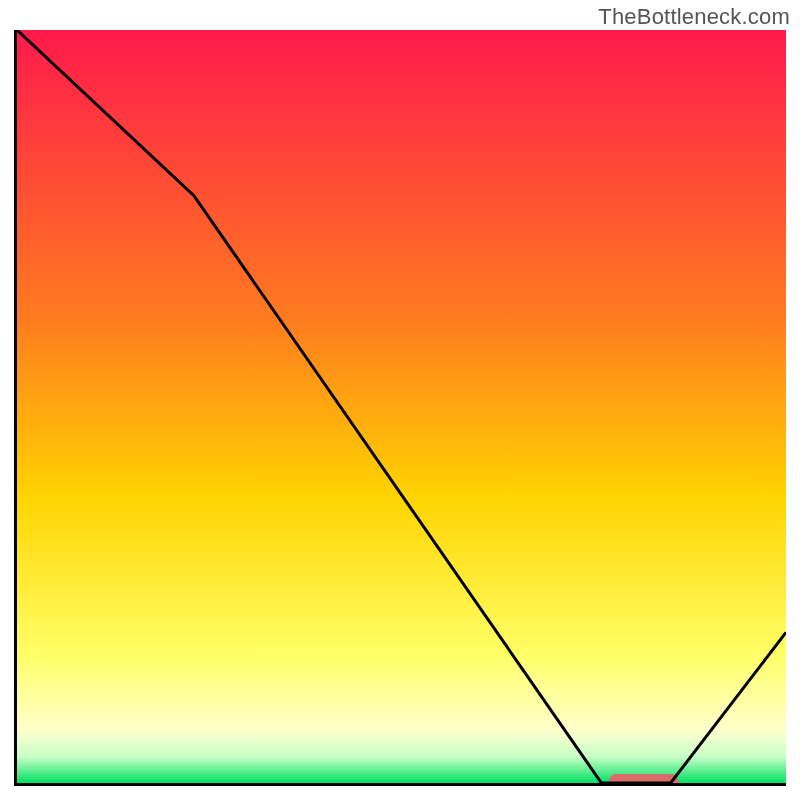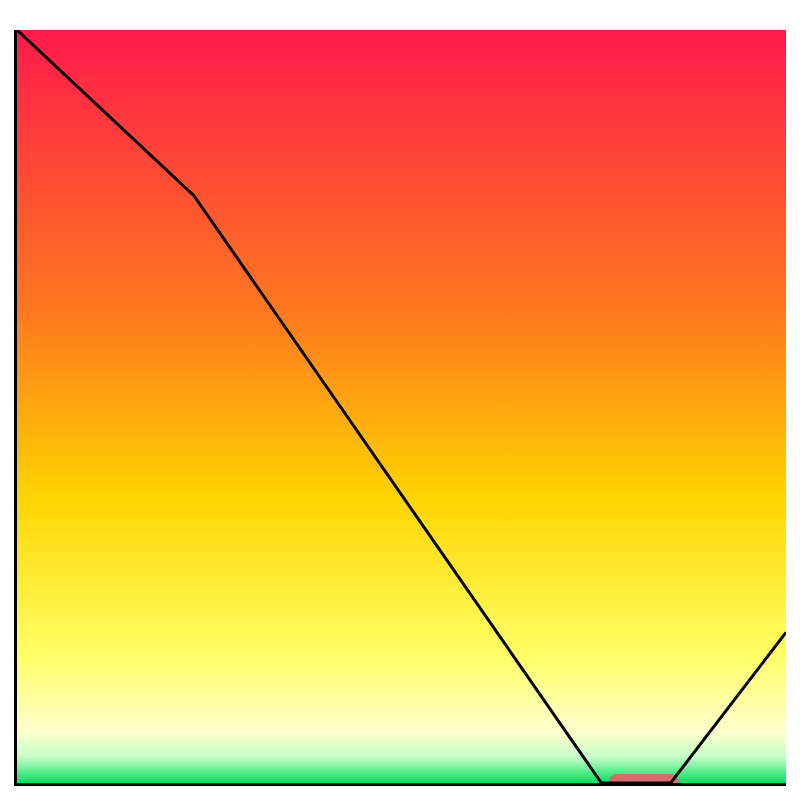--- a/index.html
+++ b/index.html
@@ -41,20 +41,21 @@
     top: 0;
     width: 100%;
     height: 100%;
     display: block;
   }
 </style>
 </head>
 <body>
 
 <div class="wrapper">
+  <div class="watermark">TheBottleneck.com</div>
 
   <div class="chart-area">
     <svg class="plot" viewBox="0 0 772 756" preserveAspectRatio="none">
       <defs>
         <linearGradient id="bg-grad" x1="0" y1="0" x2="0" y2="1">
             <stop offset="0%" stop-color="#ff1a4b"></stop>
             <stop offset="38%" stop-color="#ff7a1f"></stop>
             <stop offset="62%" stop-color="#ffd400"></stop>
             <stop offset="83%" stop-color="#ffff66"></stop>
             <stop offset="93%" stop-color="#ffffcc"></stop>

